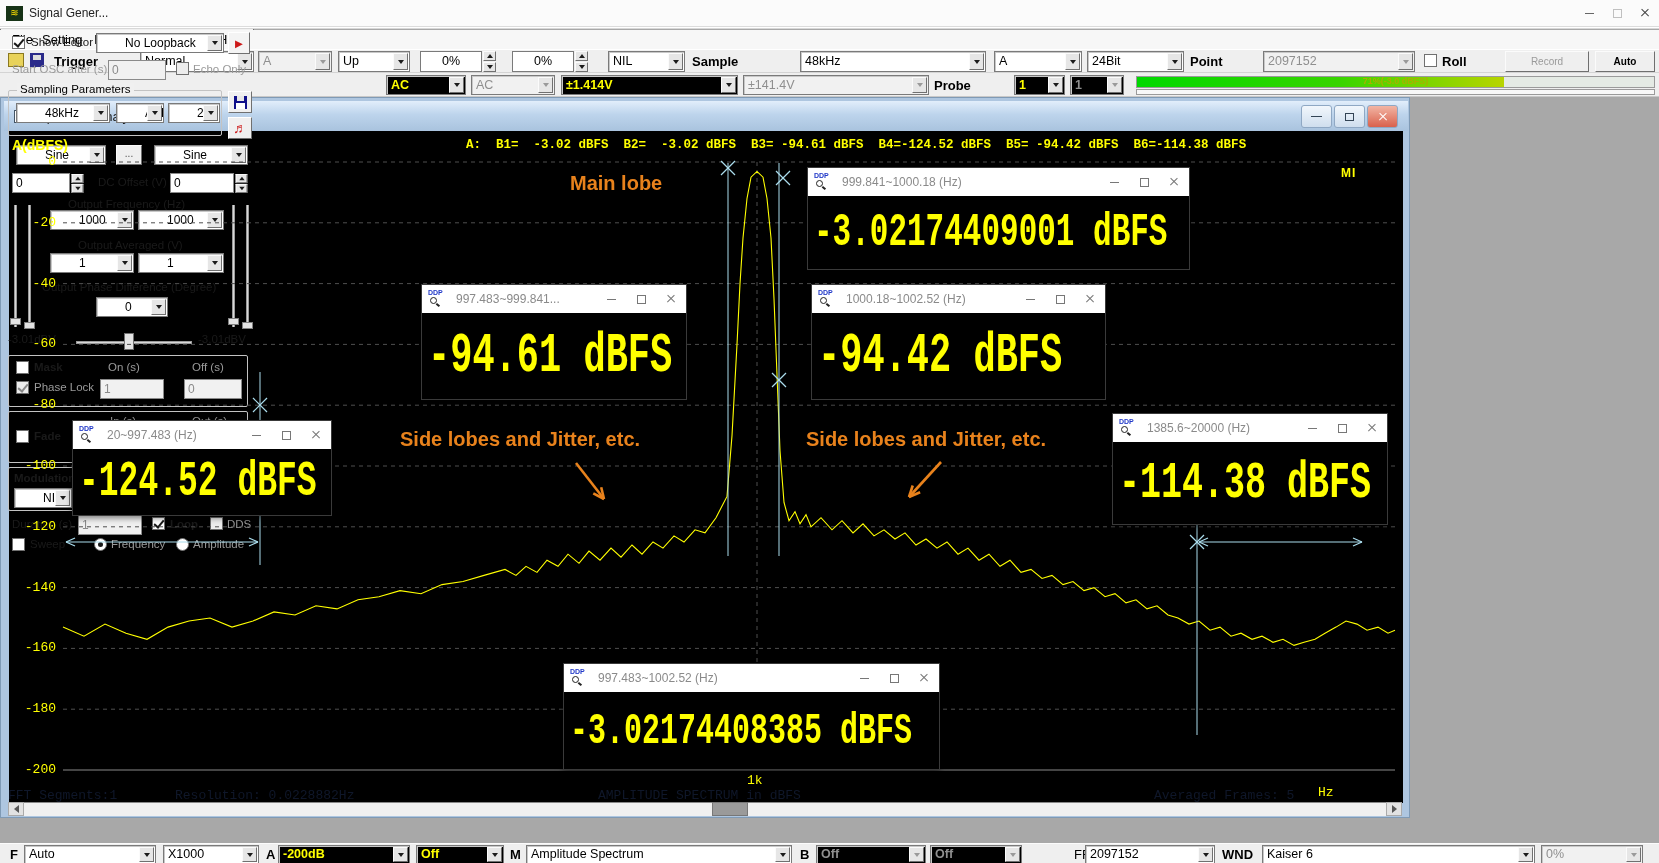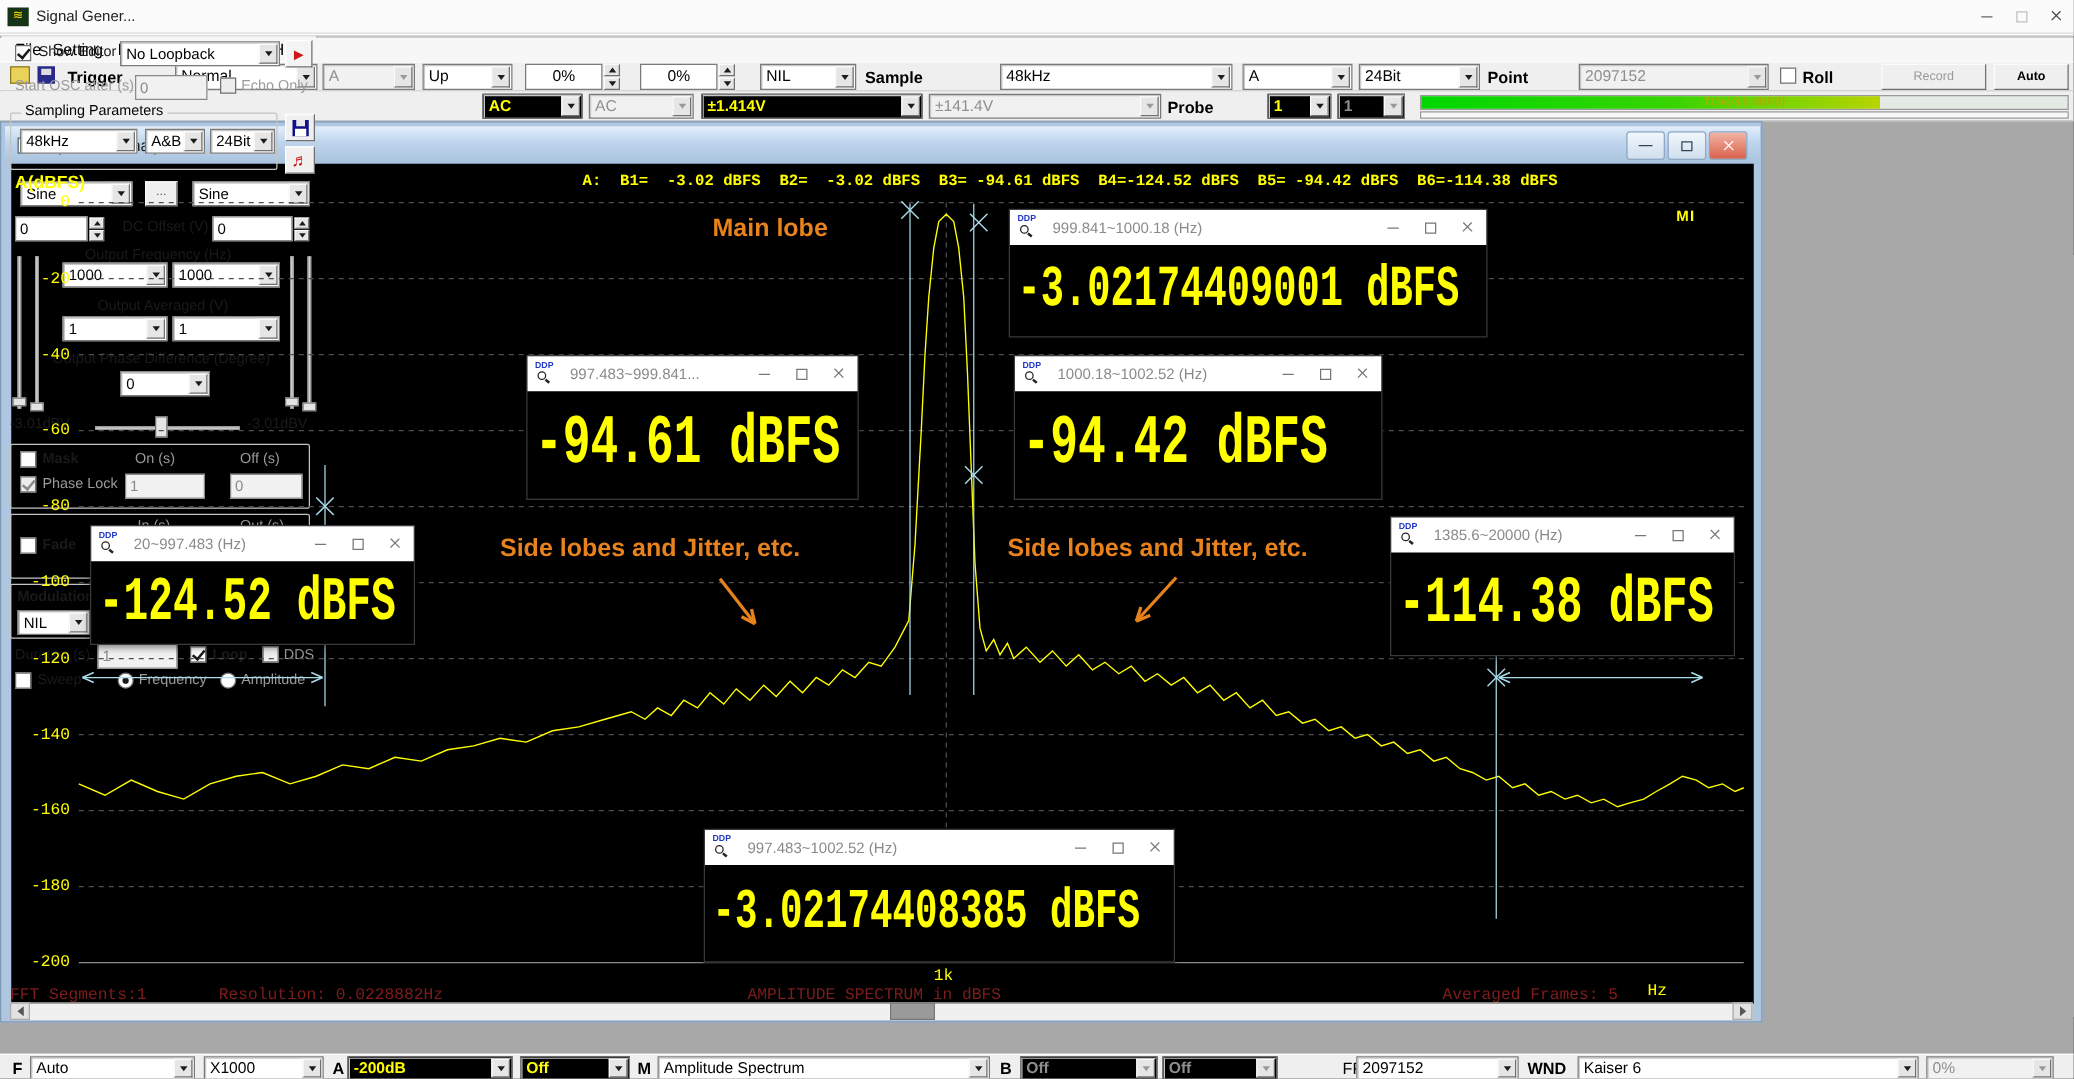--- a/index.html
+++ b/index.html
@@ -67,21 +67,21 @@
      background:linear-gradient(#f2f7fc,#cfdeee);display:flex;align-items:center;justify-content:center;}
   .specbtn.red{background:linear-gradient(#f2b5a4,#d9614c);}
   .specbtn .gdash{background:#345;}
   #specbody{left:8px;top:33px;width:1394px;height:672px;background:#000;}
   #ylab{left:12px;top:137px;color:#ffff00;font-weight:bold;font-size:14px;}
   #legend{left:466px;top:138px;color:#ffff00;font-weight:bold;font-size:12.5px;white-space:pre;}
   .ytick{position:absolute;width:46px;text-align:right;color:#ffff00;font-size:13px;font-family:"Liberation Mono",monospace;}
   #xtick1k{left:747px;top:773px;color:#ffff00;font-size:13px;}
   #xunit{left:1318px;top:785px;color:#ffff00;font-size:13px;}
   #milogo{left:1341px;top:166px;color:#ffff00;font-size:12px;font-weight:bold;letter-spacing:1px;}
-  .statustxt{top:788px;color:#7f1d1d;font-size:13px;white-space:pre;text-align:center;}
+  .statustxt{top:788px;color:#0f172a;font-size:13px;white-space:pre;text-align:center;}
   
   .note{position:absolute;color:#e8821c;font-weight:bold;font-size:20px;white-space:nowrap;z-index:4;}
   
   #hscroll{left:8px;top:802px;width:1394px;height:14px;background:#f0f0f0;border-top:1px solid #888;}
   .sbtn{top:802px;width:16px;height:14px;background:#e2e2e2;border:1px solid #aaa;display:flex;align-items:center;justify-content:center;}
   .tri-l{width:0;height:0;border-top:4px solid transparent;border-bottom:4px solid transparent;border-right:5px solid #555;}
   .tri-r{width:0;height:0;border-top:4px solid transparent;border-bottom:4px solid transparent;border-left:5px solid #555;}
   #hthumb{left:712px;top:802px;width:36px;height:14px;background:#9a9a9a;border:1px solid #777;}
 
   
@@ -104,21 +104,21 @@
   #siggen{left:1402px;top:185px;width:254px;height:552px;background:#f0f0f0;border:1px solid #6f6f6f;z-index:8;}
   #sgtitle{position:absolute;left:0;top:0;right:0;height:27px;background:#fbfbfb;border-bottom:1px solid #dcdcdc;display:flex;align-items:center;}
   #sgicon{width:17px;height:15px;margin-left:6px;background:#173317;color:#ffe000;font-size:10px;line-height:14px;text-align:center;}
   #sgname{margin-left:6px;font-size:12px;color:#222;flex:1;}
   .sgctl{width:28px;height:20px;display:flex;align-items:center;justify-content:center;}
   .sgl{position:absolute;font-size:11.5px;color:#1a1a1a;white-space:nowrap;}
   .sgl.gray{color:#9a9a9a;}
   .sin{position:absolute;height:20px;border:1px solid #8a8a8a;background:#fff;font-size:12px;padding:1px 3px;
        font-family:"Liberation Sans",sans-serif;}
   .sin.din{background:#f1f1f1;color:#8a8a8a;}
-  .scombo{height:20px;} .scombo .cv{padding-top:2px;font-size:12px;}
+  .scombo{height:20px;padding-left:24px;} .scombo .cv{padding-top:2px;font-size:12px;}
   .group{position:absolute;border:1px solid #c3c3c3;border-radius:2px;}
   .glabel{position:absolute;top:-8px;left:8px;background:#f0f0f0;padding:0 3px;font-size:11.5px;}
   .vtrack{position:absolute;width:3px;background:#d8d8d8;border:1px solid #9a9a9a;border-width:0 1px 0 1px;}
   .vhandle{position:absolute;width:11px;height:7px;background:#e4e4e4;border:1px solid #808080;}
   #hslide{position:absolute;left:76px;top:341px;width:116px;height:3px;background:#d8d8d8;border:1px solid #9a9a9a;}
   #hthumb2{position:absolute;left:124px;top:333px;width:10px;height:17px;background:#e4e4e4;border:1px solid #707070;}
   .playbtn{position:absolute;background:#f4f4f4;border:1px solid;border-color:#fff #707070 #707070 #fff;
            color:#cc1818;font-size:13px;text-align:center;line-height:21px;}
   .sgtool{position:absolute;width:24px;height:22px;background:#f0f0f0;border:1px solid;border-color:#fff #707070 #707070 #fff;
           display:flex;align-items:center;justify-content:center;}

